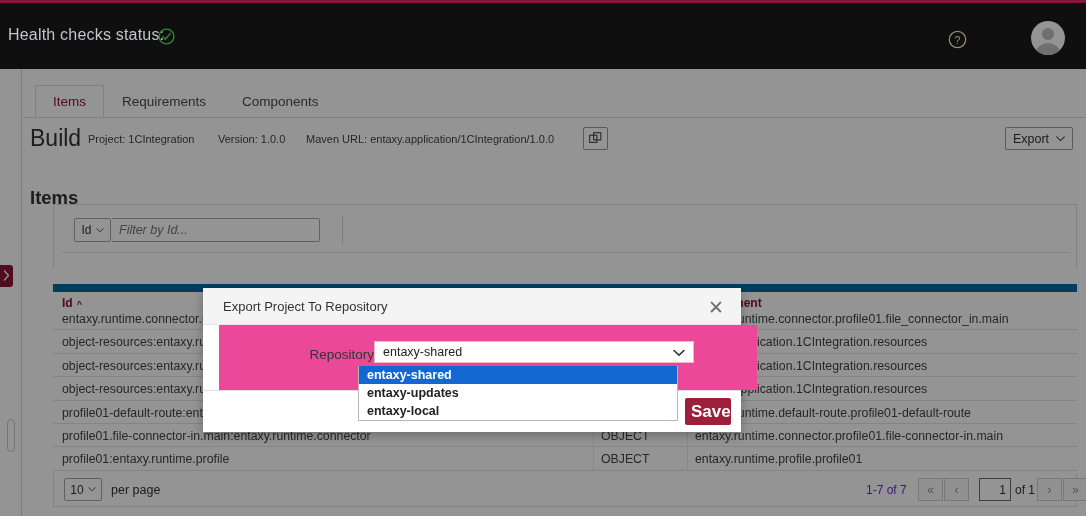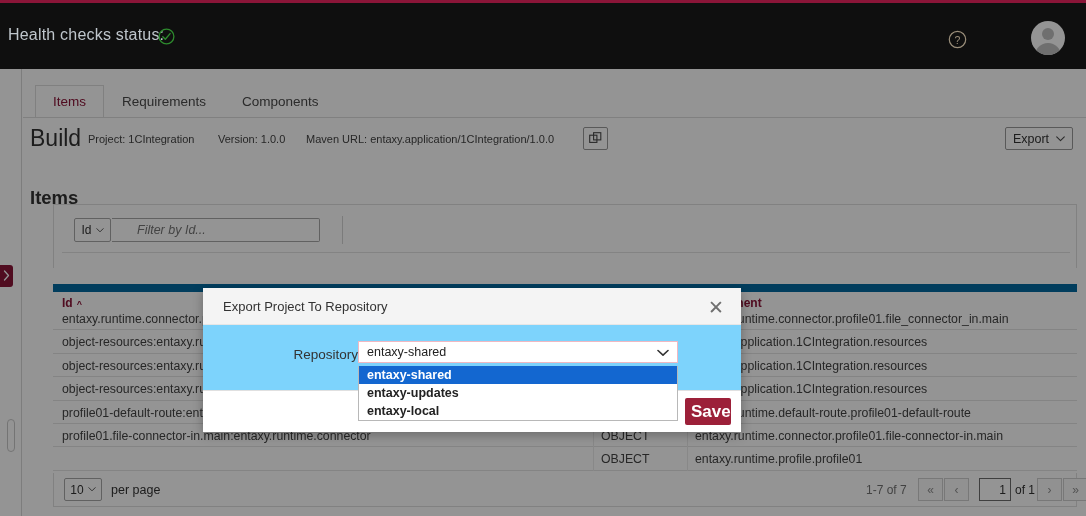--- a/index.html
+++ b/index.html
@@ -226,21 +226,21 @@
     cursor: pointer;
   }
   .filter-input {
     position: absolute;
     left: 58px; top: 13px;
     width: 208px; height: 24px;
     border: 1px solid #a8a8a8;
     border-left: none;
     border-radius: 0 2px 2px 0;
     background: #ffffff;
-    padding: 0 25px;
+    padding: 0 7px;
     font-size: 12.5px;
     font-style: italic;
     color: #8c8c8c;
     font-family: "Liberation Sans", sans-serif;
     outline: none;
   }
   .filter-divider {
     position: absolute;
     left: 288px; top: 11px;
     width: 1px; height: 28px;
@@ -334,21 +334,21 @@
   .perpage-label {
     position: absolute;
     left: 57px; top: 10px;
     font-size: 12.5px;
     color: #333;
   }
   .pg-range {
     position: absolute;
     left: 812px; top: 10px;
     font-size: 12px;
-    color: #737373;
+    color: #6d28d9;
   }
   .pg-btn {
     position: absolute;
     top: 5px;
     width: 25px; height: 23px;
     border: 1px solid #cfcfcf;
     background: #fafafa;
     font-size: 12px;
     color: #8f8f8f;
     display: flex; align-items: center; justify-content: center;
@@ -413,23 +413,23 @@
     right: 14px; top: 8px;
     width: 22px; height: 22px;
     font-size: 19px;
     color: #6f6f6f;
     display: flex; align-items: center; justify-content: center;
     cursor: pointer;
     line-height: 1;
   }
   .modal-body {
     position: absolute;
-    left: 0; top: 37px;
+    left: 16px; top: 37px;
     width: 538px; height: 65px;
-    background: #7dd3fc;
+    background: #ec4899;
   }
   .repo-label {
     position: absolute;
     left: 55px; top: 22px;
     width: 100px;
     text-align: right;
     font-size: 13.5px;
     color: #333;
   }
   .repo-select {
@@ -643,20 +643,21 @@
         <div class="trow">
           <div class="cell-sep-1"></div>
           <div class="cell-sep-2"></div>
           <span class="td td-id">profile01.file-connector-in.main:entaxy.runtime.connector</span>
           <span class="td td-type">OBJECT</span>
           <span class="td td-comp">entaxy.runtime.connector.profile01.file-connector-in.main</span>
         </div>
         <div class="trow">
           <div class="cell-sep-1"></div>
           <div class="cell-sep-2"></div>
+          <span class="td td-id">profile01:entaxy.runtime.profile</span>
           <span class="td td-type">OBJECT</span>
           <span class="td td-comp">entaxy.runtime.profile.profile01</span>
         </div>
       </div>
 
       <div class="pagination">
         <div class="perpage-select">
           <span>10</span>
           <svg width="8" height="5" viewBox="0 0 9 6">
             <path d="M0.7 0.8 L4.5 4.6 L8.3 0.8" fill="none" stroke="#4a4a4a" stroke-width="1.1" stroke-linecap="round" stroke-linejoin="round"></path>

